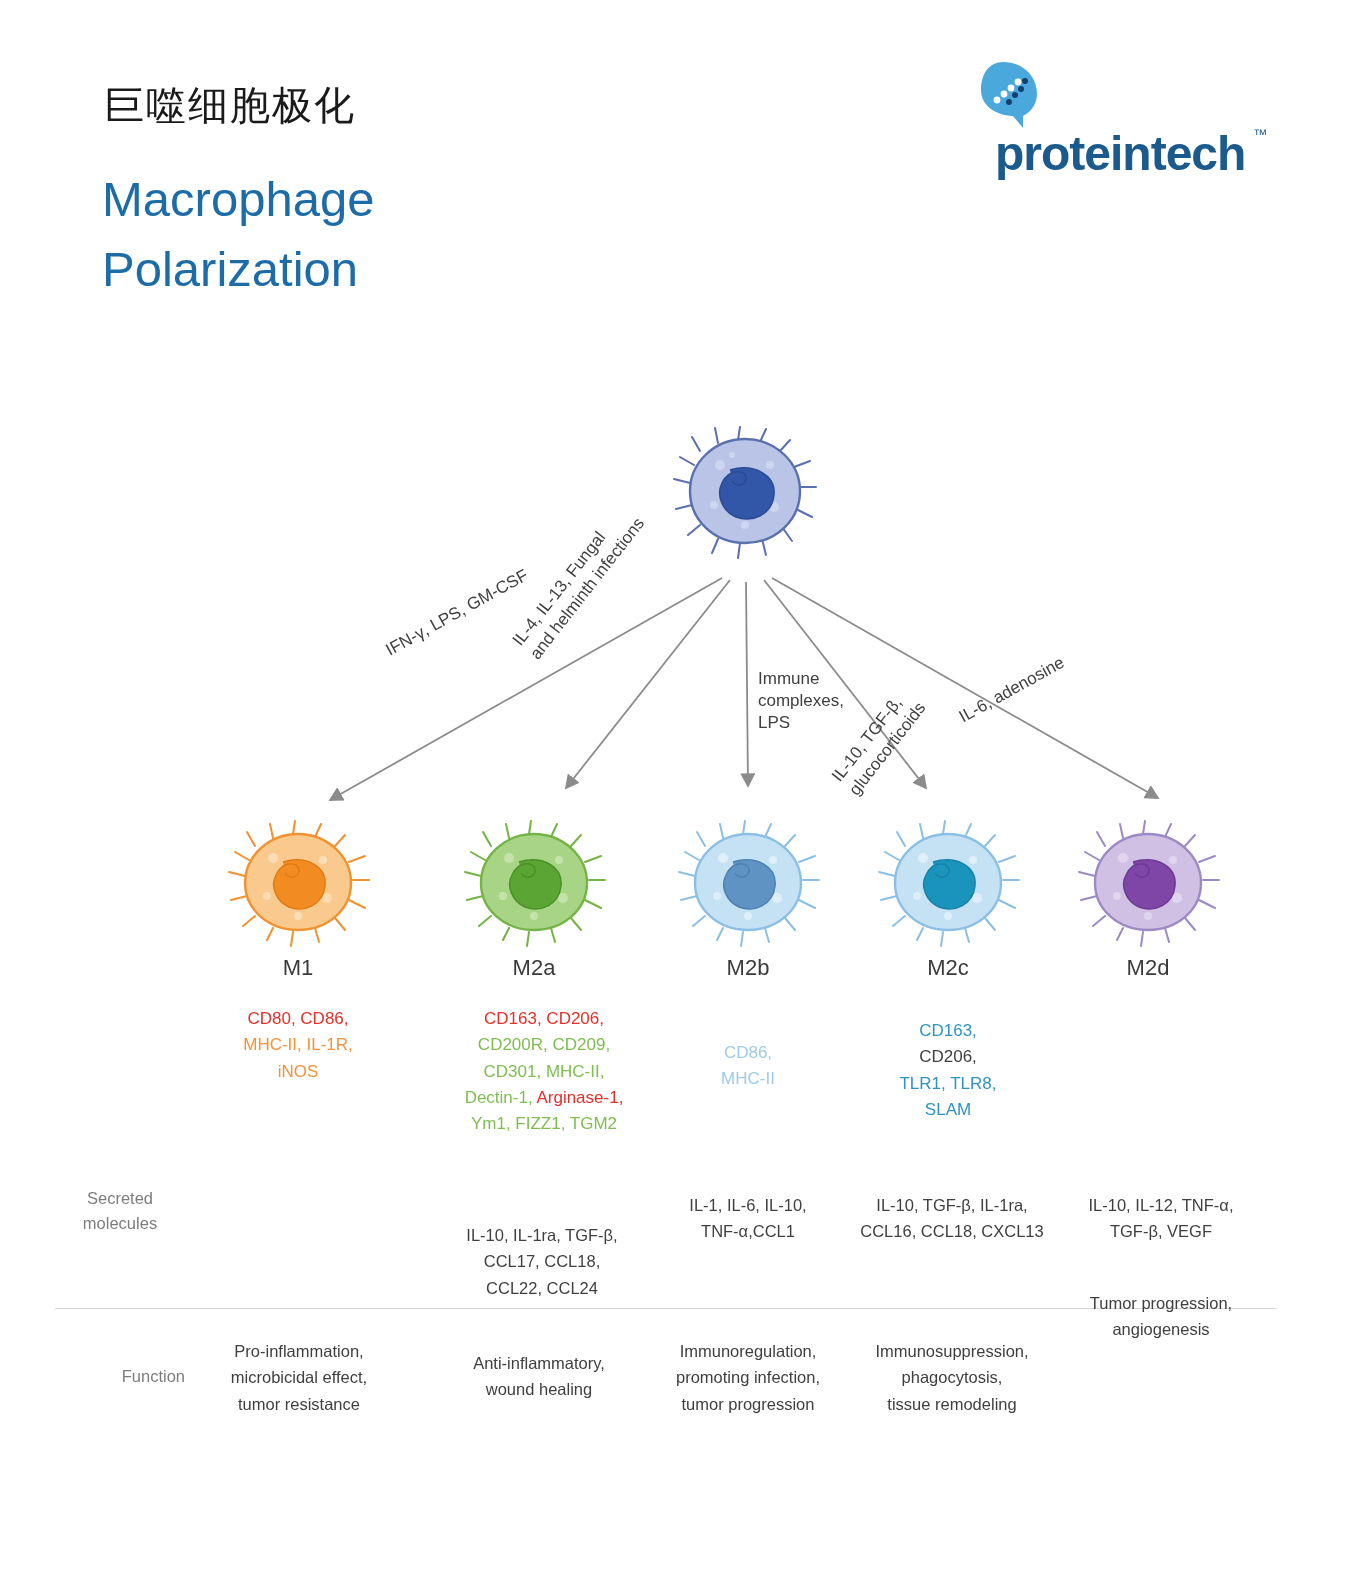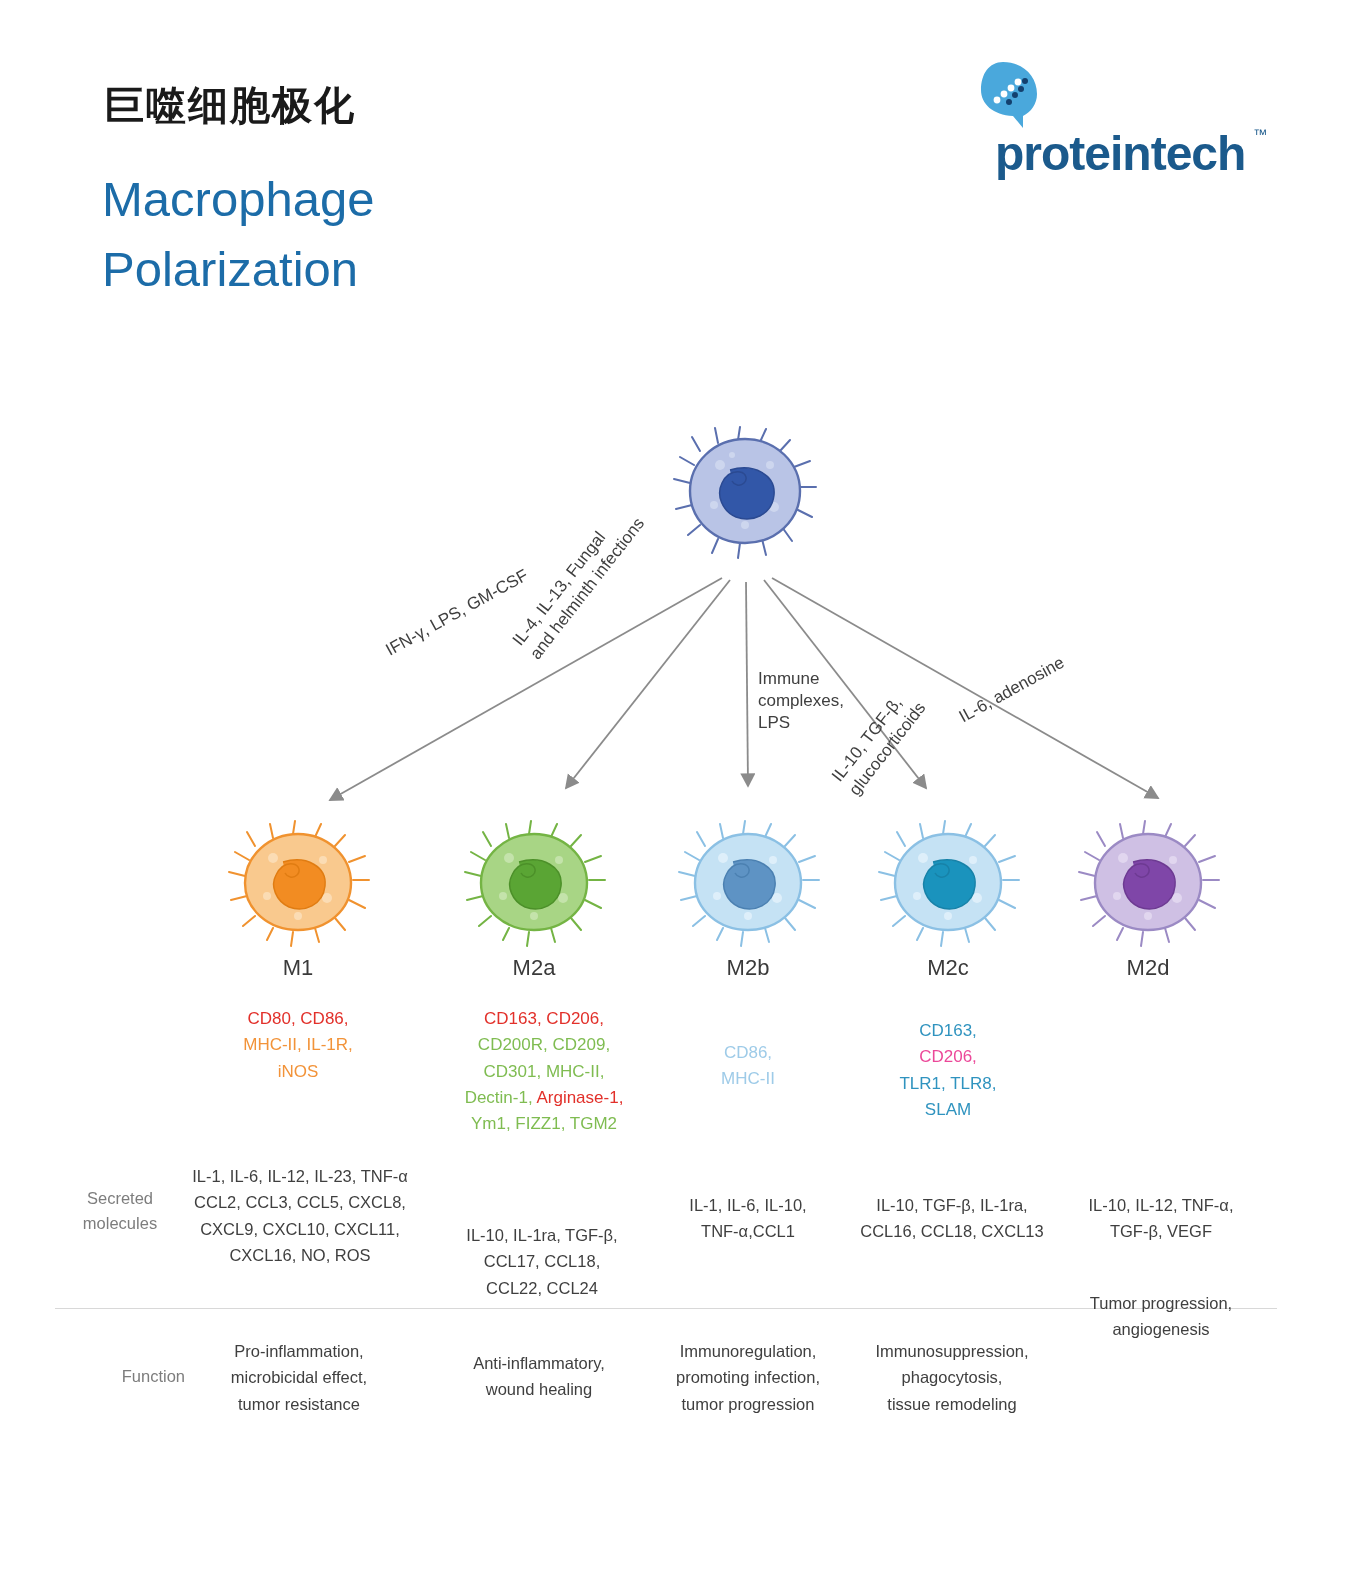--- a/index.html
+++ b/index.html
@@ -18,21 +18,21 @@
     overflow: hidden;
     background: #ffffff;
   }
 
   
   .title-cn {
     position: absolute;
     left: 104px;
     top: 78px;
     font-size: 40px;
-    font-weight: 700;
+    font-weight: 400;
     color: #1a1a1a;
     letter-spacing: 2px;
     white-space: nowrap;
   }
   .title-en {
     position: absolute;
     left: 102px;
     top: 165px;
     font-size: 49px;
     line-height: 1.42;
@@ -339,32 +339,28 @@
     <div style="color:#7fbc51">Ym1, FIZZ1, TGM2</div>
   </div>
 
   <div class="markers" style="left:638px; top:1040px;">
     <div style="color:#9ecbe8">CD86,</div>
     <div style="color:#9ecbe8">MHC-II</div>
   </div>
 
   <div class="markers" style="left:838px; top:1018px;">
     <div style="color:#2f93bf">CD163,</div>
-    <div style="color:#ec4899">CD206,</div>
+    <div style="color:#404040">CD206,</div>
     <div style="color:#2f93bf">TLR1, TLR8,</div>
     <div style="color:#2f93bf">SLAM</div>
   </div>
 
   <div class="row-label" style="left:55px; top:1186px;">Secreted
 molecules</div>
 
-  <div class="secreted" style="left:170px; top:1163px; width:260px;">IL-1, IL-6, IL-12, IL-23, TNF-α
-CCL2, CCL3, CCL5, CXCL8,
-CXCL9, CXCL10, CXCL11,
-CXCL16, NO, ROS</div>
   <div class="secreted" style="left:412px; top:1182px; width:260px;margin-top:40px;">IL-10, IL-1ra, TGF-β,
 CCL17, CCL18,
 CCL22, CCL24</div>
   <div class="secreted" style="left:622px; top:1192px; width:252px;">IL-1, IL-6, IL-10,
 TNF-α,CCL1</div>
   <div class="secreted" style="left:828px; top:1192px; width:248px;">IL-10, TGF-β, IL-1ra,
 CCL16, CCL18, CXCL13</div>
   <div class="secreted" style="left:1036px; top:1192px; width:250px;">IL-10, IL-12, TNF-α,
 TGF-β, VEGF</div>
 

